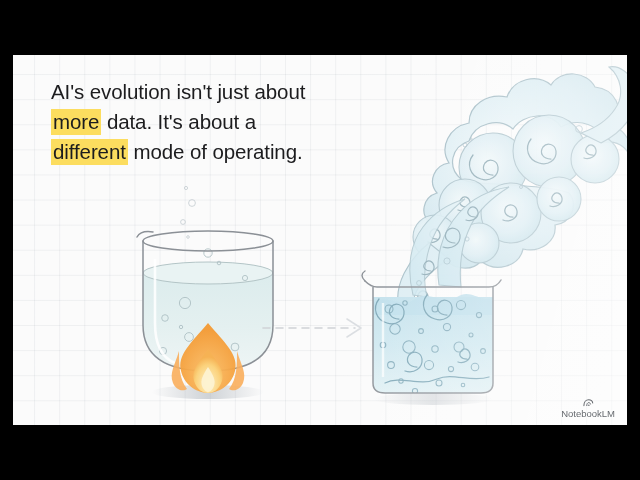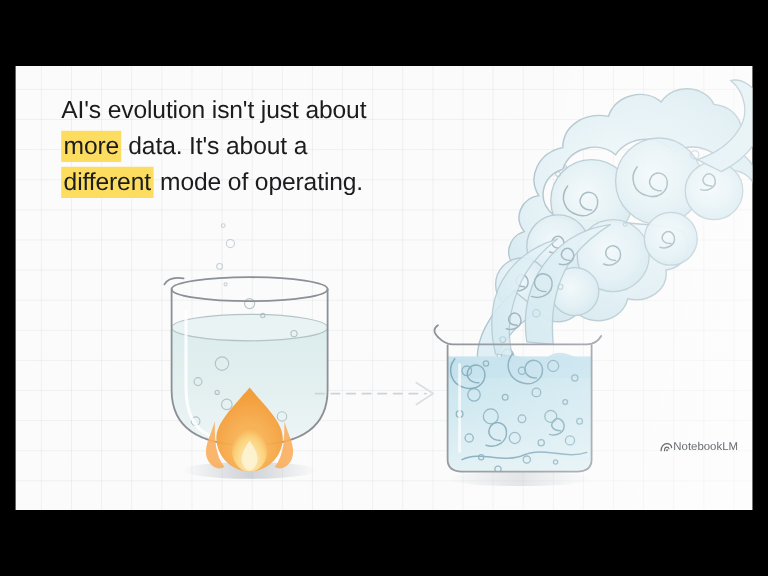--- a/index.html
+++ b/index.html
@@ -88,27 +88,28 @@
     color: #1f2022;
     line-height: 16px;
   }
   #caption-left  { left: 88px;  top: 368px; width: 205px; }
   #caption-right { left: 320px; top: 368px; width: 220px; }
 
   
   #watermark {
     position: absolute;
     right: 12px;
-    top: 312px;
+    top: 342px;
     display: flex;
     align-items: center;
     gap: 0;
     color: #5f6368;
     font-size: 9.5px;
     opacity: 0.95;
+    flex-direction: column;
   }
   #watermark svg { display: block; }
 </style>
 </head>
 <body>
 
 <div id="frame">
 
   <div id="canvas">
 

